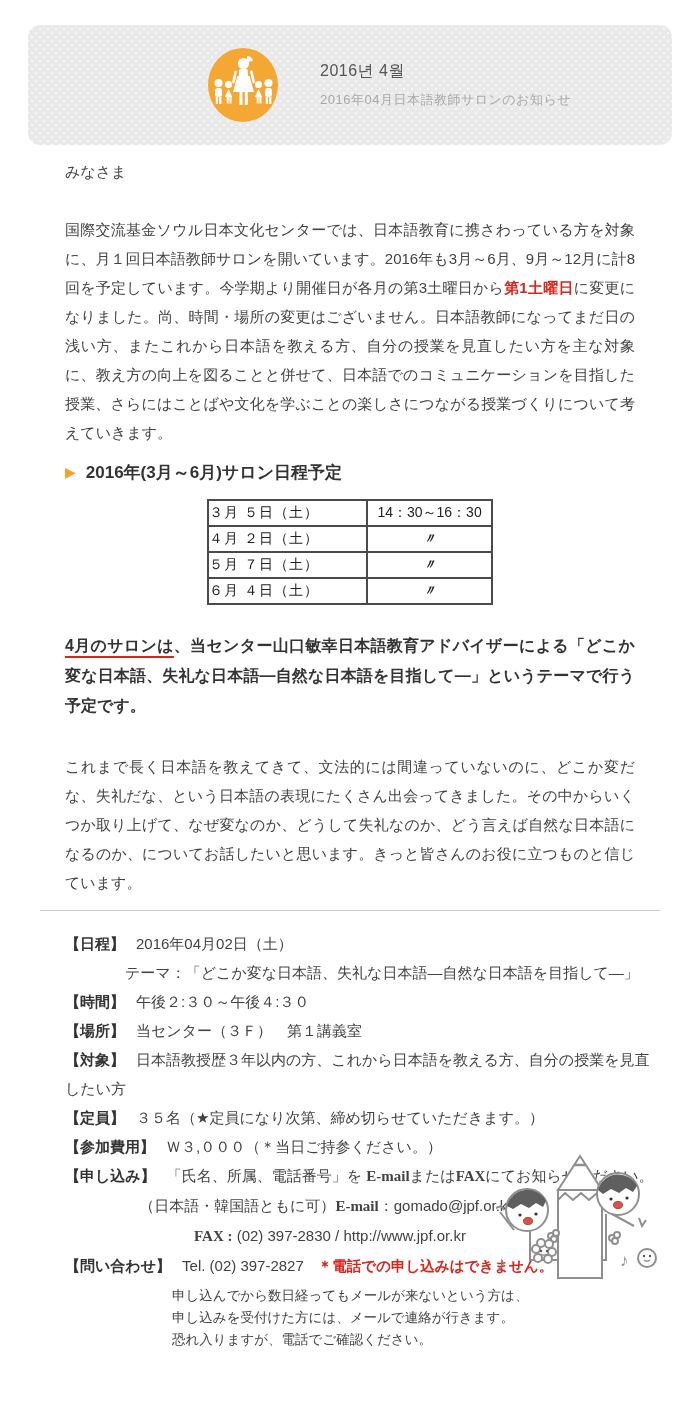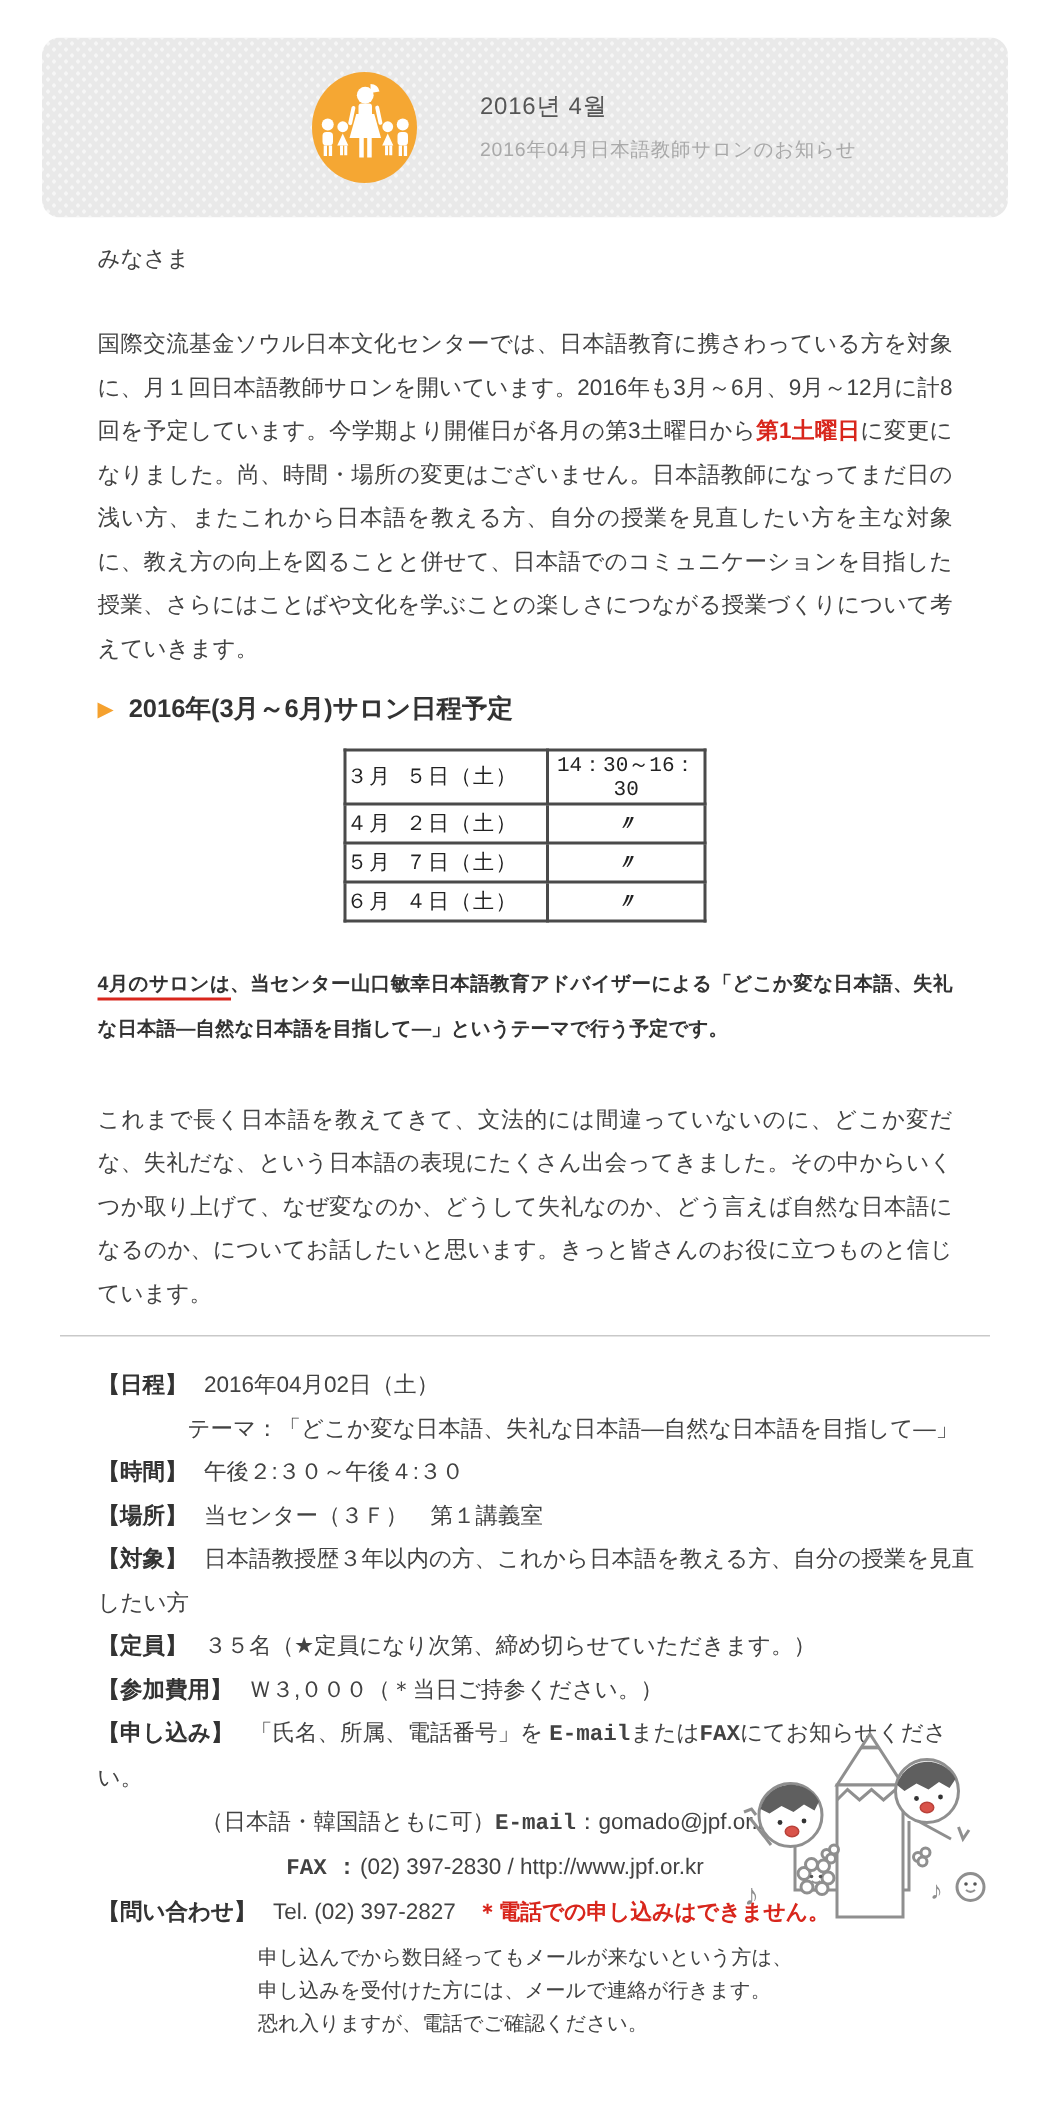--- a/index.html
+++ b/index.html
@@ -35,43 +35,43 @@
   .sched-heading { margin-top:14px; text-align:left; font-size:17px; font-weight:bold; color:#333; }
   .sched-heading .tri { color:#f5a12e; font-size:14px; margin-right:10px; vertical-align:1px; }
   .sched-note-wrap { text-align:center; margin-top:7px; }
   .sched-note {
     display:inline-block; border-top:2px solid #d8261c; border-bottom:2px solid #d8261c;
     padding:2px 4px 3px 4px; font-size:16px; font-weight:bold; color:#333; letter-spacing:.3px;
   }
   .sched-note .star { color:#d8261c; }
 
   table.sched {
-    margin:15px auto 0 auto; border-collapse:collapse; width:242px;
-    font-family:Liberation Mono, monospace;
+    margin:15px auto 0 auto; border-collapse:collapse; width:286px;
+    font-family:Liberation Sans, sans-serif;
     font-size:14px; color:#222;
   }
   table.sched td { border:2px solid #4a4a4a; height:26px; padding:0; }
   td.c-date { width:158px; padding-left:18px; letter-spacing:1px; }
   td.c-time { width:124px; text-align:center; }
   .ditto { font-style:italic; font-weight:bold; }
 
-  .april { margin-top:26px; font-size:13px; line-height:30px; font-weight:bold; color:#333; text-align:justify; }
+  .april { margin-top:26px; font-size:16px; line-height:30px; font-weight:bold; color:#333; text-align:justify; }
   .april .uline { border-bottom:2px solid #d8261c; padding-bottom:2px; }
 
   .desc { margin-top:31px; }
 
   hr.rule { border:0; border-top:1px solid #c9c9c9; margin:13px 40px 0 40px; }
 
   
   .details { padding:18px 40px 0 65px; font-size:15px; }
   .drow { line-height:29px; }
   .drow .lbl { font-weight:bold; color:#333; margin-right:11px; }
   .dsub  { line-height:29px; padding-left:60px; }
   .dsub-center { line-height:29px; text-align:center; padding-right:65px; }
-  .dsub-center .mono-lbl, .apply-val .mono-lbl { font-family:Liberation Mono, monospace; font-weight:bold; }
+  .dsub-center .mono-lbl, .apply-val .mono-lbl { font-family:Liberation Serif, serif; font-weight:bold; }
   .red-note { color:#d8261c; font-weight:bold; margin-left:14px; font-size:14.5px; }
   .small-notes { padding-left:107px; margin-top:4px; font-size:13.5px; line-height:22px; color:#424242; }
 
   .illustration { position:absolute; right:38px; top:1148px; width:168px; height:142px; }
 </style>
 </head>
 <body>
 
 <div class="header-card">
   <svg class="header-icon" viewBox="0 0 70 74">

